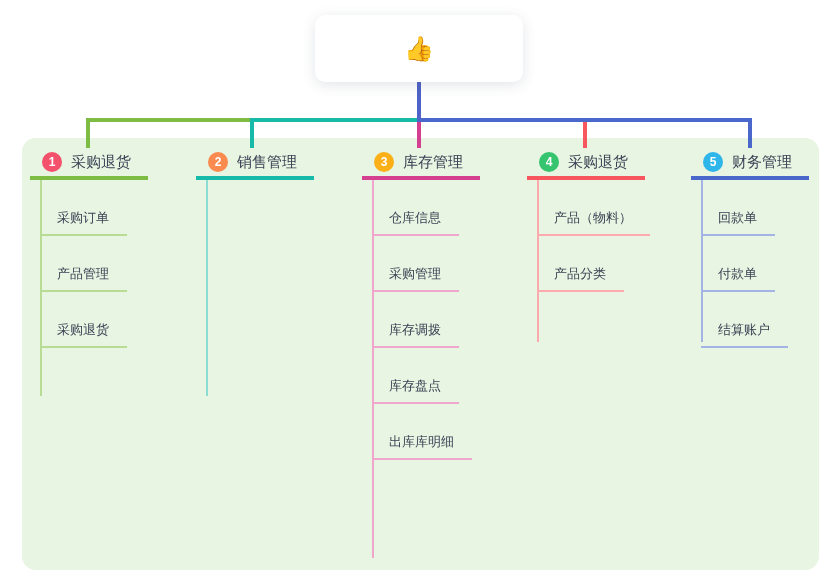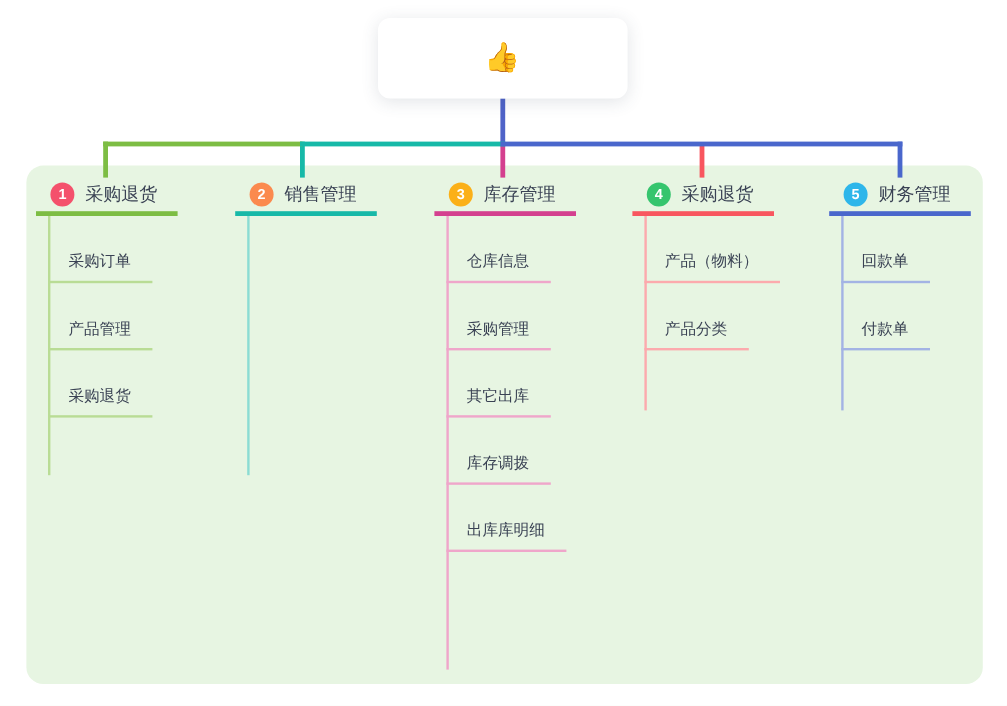--- a/index.html
+++ b/index.html
@@ -105,24 +105,24 @@
     </div>
     <div class="spine" style="height:378px"></div>
     <div class="children">
       <div class="child">
           <span class="child-label">仓库信息</span>
         </div>
       <div class="child">
           <span class="child-label">采购管理</span>
         </div>
       <div class="child">
-          <span class="child-label">其它出库</span>
+          <span class="child-label">库存调拨</span>
         </div>
       <div class="child">
-          <span class="child-label">库存调拨</span>
+          <span class="child-label">库存盘点</span>
         </div>
       <div class="child">
           <span class="child-label">出库库明细</span>
         </div>
     </div>
   </div>
 
   <div class="branch" style="left: 527px; --c: #f8565f; --lc: #fcaaad; --bc: #36c56e;">
     <div class="branch-header">
       <span class="badge">4</span>
@@ -145,16 +145,19 @@
       <span class="branch-label">财务管理</span>
     </div>
     <div class="spine" style="height:162px"></div>
     <div class="children">
       <div class="child">
           <span class="child-label">回款单</span>
         </div>
       <div class="child">
           <span class="child-label">付款单</span>
         </div>
+      <div class="child">
+          <span class="child-label">结算账户</span>
+        </div>
     </div>
   </div>
 
 </div>
 
 </body></html>

